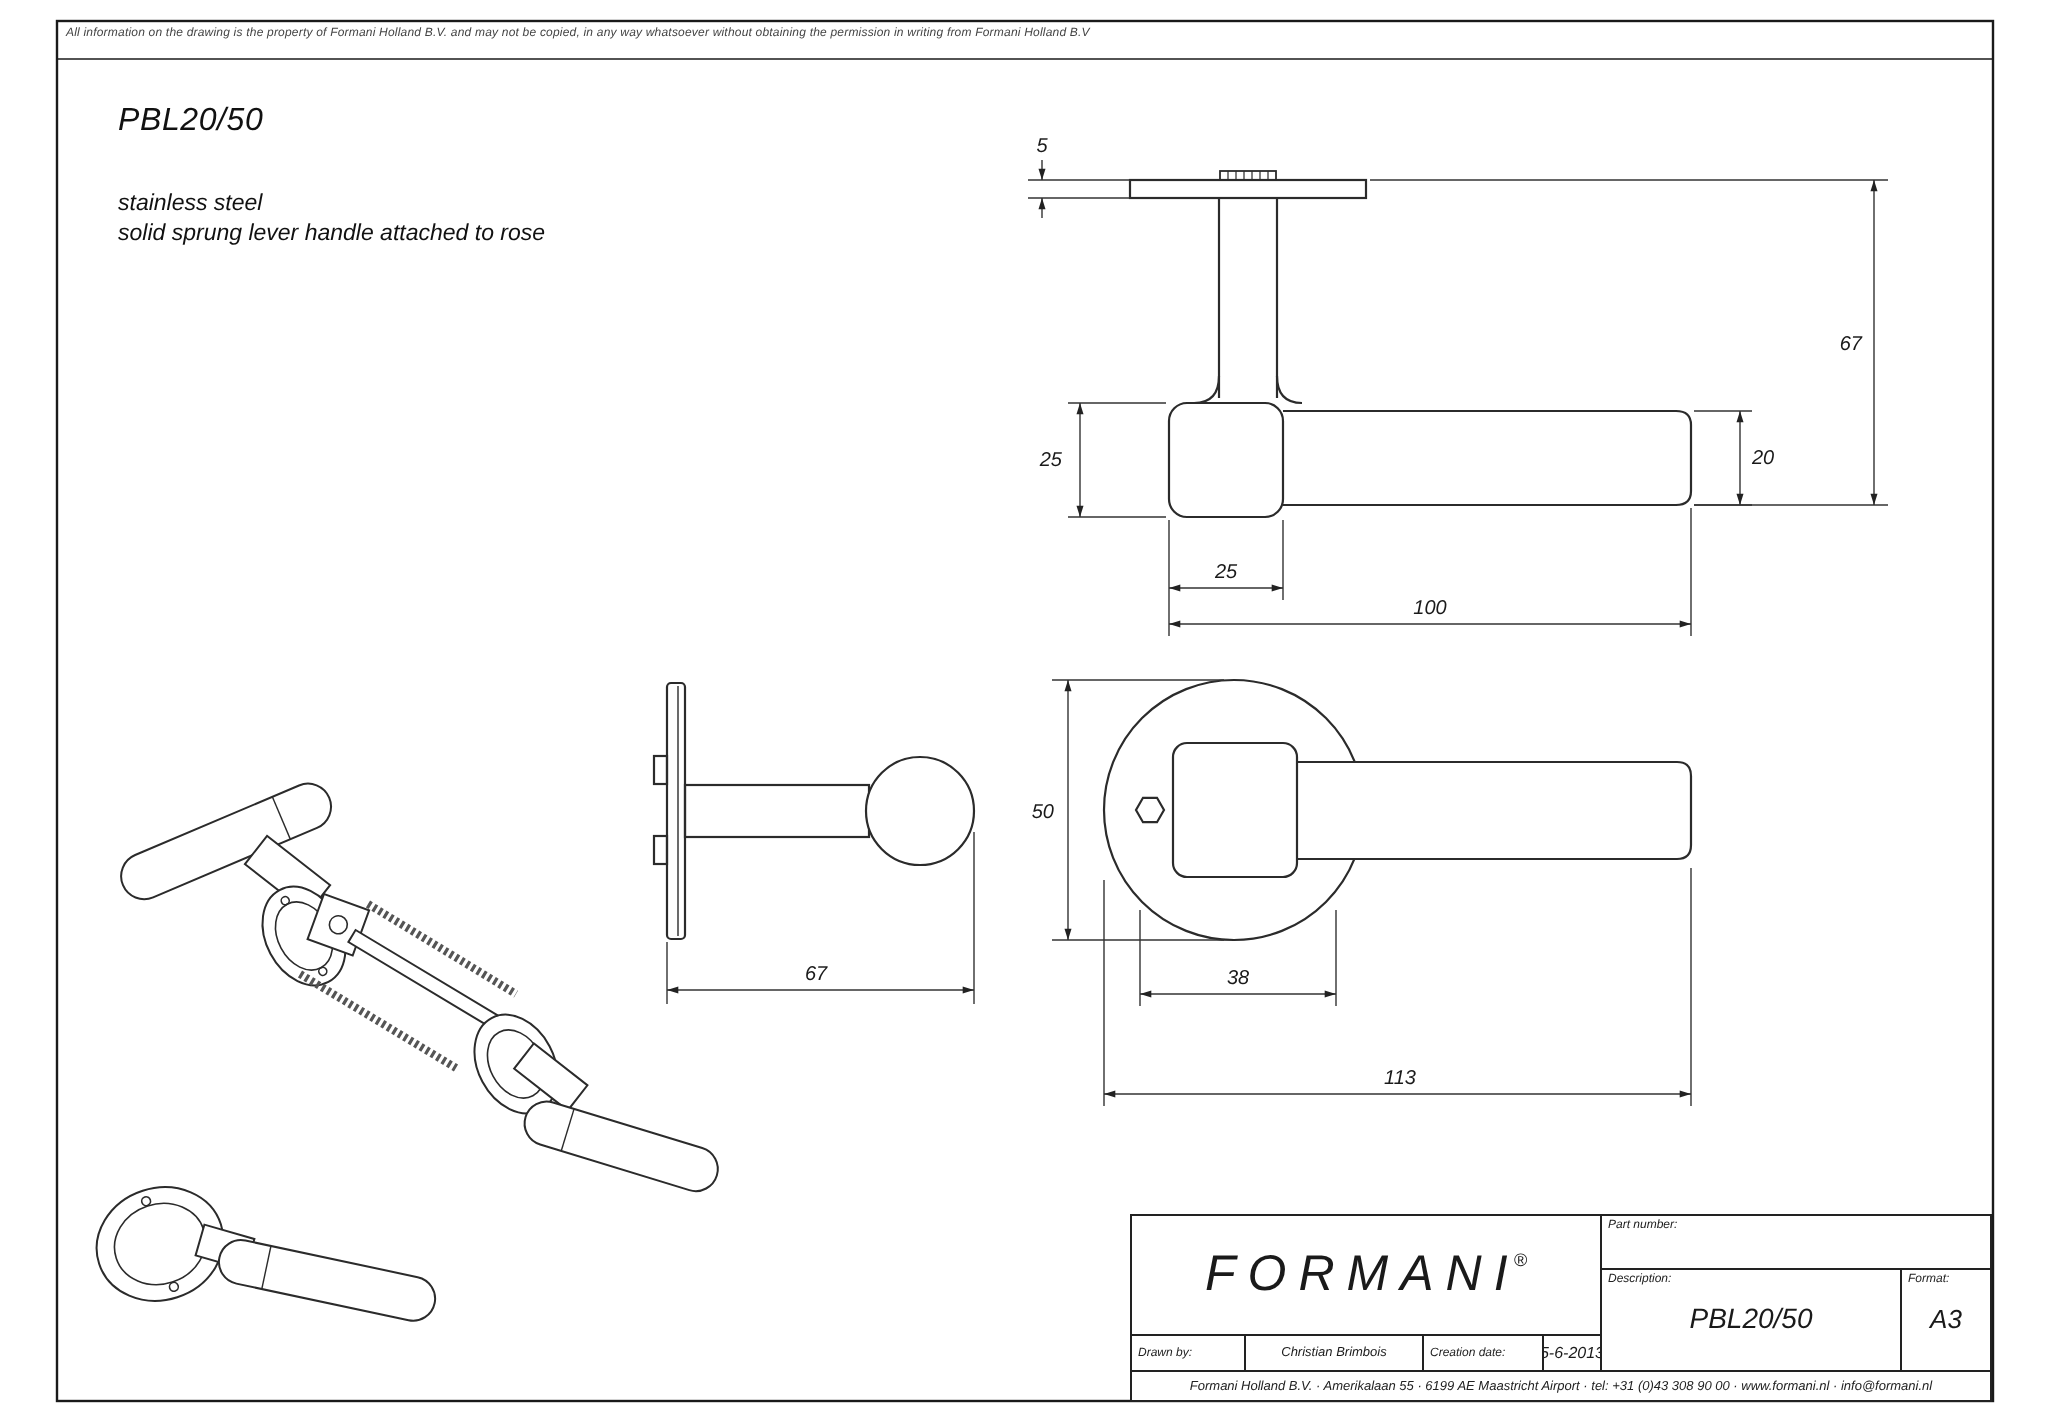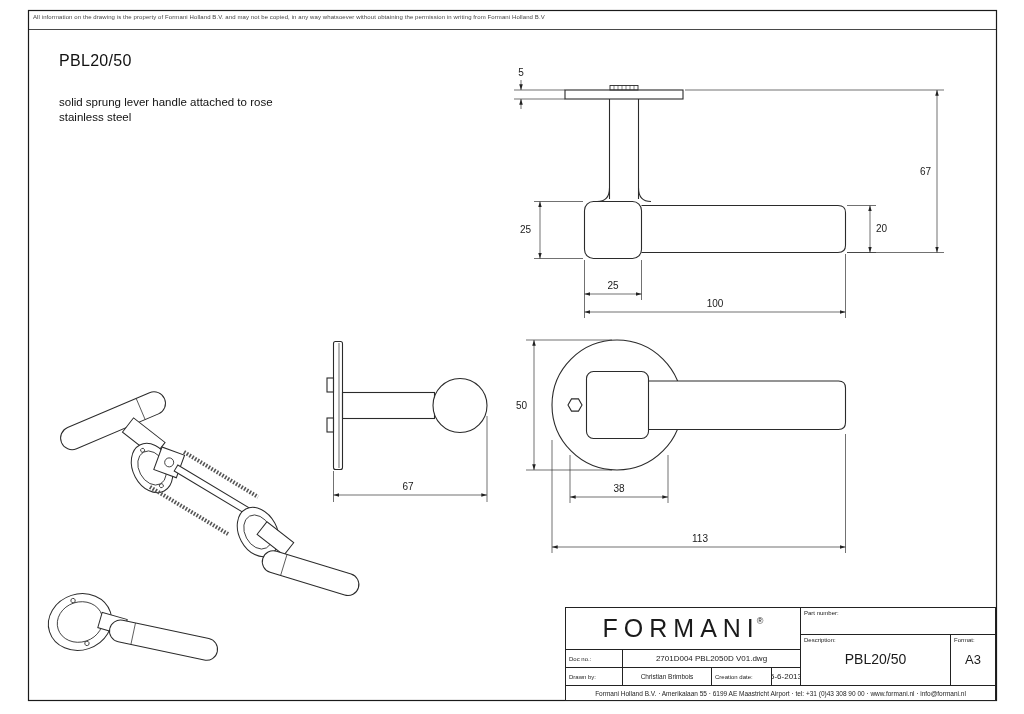--- a/index.html
+++ b/index.html
@@ -1,18 +1,18 @@
 <!DOCTYPE html>
 <html><head>
 <meta charset="utf-8">
 <style>
   * { margin:0; padding:0; box-sizing:border-box; }
   html,body { background:#ffffff; }
   body { font-family:"Liberation Sans", sans-serif; color:#1a1a1a; }
-  .sheet { position:relative; width:1024px; height:714px; background:#fff; overflow:hidden; }
+  .sheet { position:relative; width:1024px; height:714px; background:#fff; overflow:hidden;font-style:italic; }
   .abs { position:absolute; }
   .disclaimer { left:33px; top:14px; font-size:6px; color:#444; letter-spacing:0.1px; }
   .title { left:59px; top:52px; font-size:16px; color:#111; letter-spacing:0.3px; }
   .subtitle { left:59px; top:95px; font-size:11.5px; line-height:1.3; color:#111; }
   svg.drawing { position:absolute; left:0; top:0; }
   svg.drawing text { font-family:"Liberation Sans", sans-serif; font-size:10px; fill:#1a1a1a; stroke:none; }
 
   
   .tblock { position:absolute; left:565px; top:607px; width:431px; height:94px;
             border:1px solid #222; background:#fff; display:flex; flex-direction:column; }
@@ -42,22 +42,22 @@
                justify-content:center; font-size:6.5px; color:#222; white-space:nowrap; overflow:hidden; }
 </style>
 </head>
 <body>
 
 <div class="sheet">
 
   <div class="abs disclaimer">All information on the drawing is the property of Formani Holland B.V. and may not be copied, in any way whatsoever without obtaining the permission in writing from Formani Holland B.V</div>
   <div class="abs title">PBL20/50</div>
   <div class="abs subtitle">
+    <div>stainless steel</div>
     <div>solid sprung lever handle attached to rose</div>
-    <div>stainless steel</div>
   </div>
 
   <svg class="drawing" width="1024" height="714" viewBox="0 0 1024 714">
     <defs>
       <marker id="arr" viewBox="0 0 10 10" refX="9.5" refY="5" markerWidth="9" markerHeight="9" orient="auto-start-reverse">
         <path d="M0.5,2.2 L9.5,5 L0.5,7.8 Z" fill="#222"></path>
       </marker>
     </defs>
 
     <g>
@@ -216,24 +216,20 @@
   </svg>
 
   <div class="tblock">
     <div class="tb-top">
       <div class="tb-left">
         <div class="tb-logo">
           <span>FORMANI</span>
             <span class="reg">®</span>
         </div>
         <div class="tb-row">
-          <div class="cell w-lbl lbl">Doc no.:</div>
-          <div class="cell val-doc last">2701D004 PBL2050D V01.dwg</div>
-        </div>
-        <div class="tb-row">
           <div class="cell w-lbl lbl">Drawn by:</div>
           <div class="cell val-name">Christian Brimbois</div>
           <div class="cell w-cd lbl">Creation date:</div>
           <div class="cell val-date last">5-6-2013</div>
         </div>
       </div>
       <div class="tb-right">
         <div class="tb-part">
           <span>Part number:</span>
         </div>

